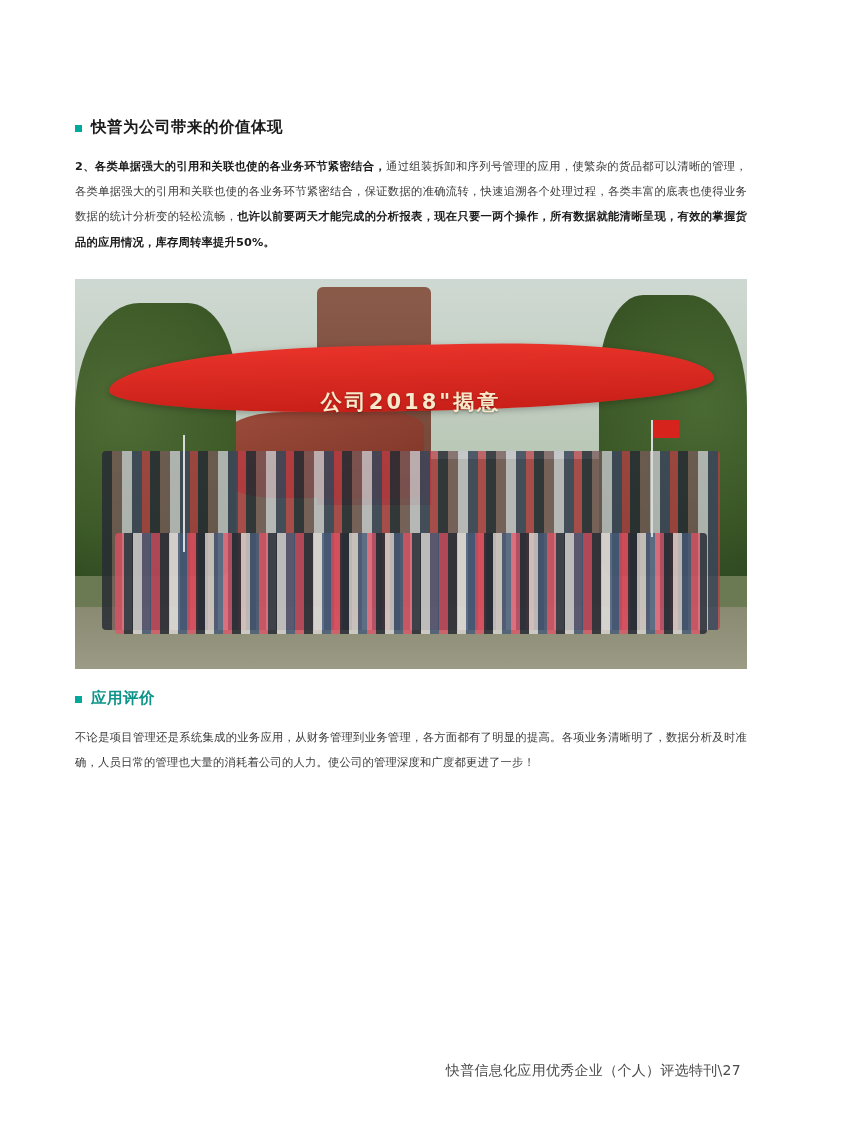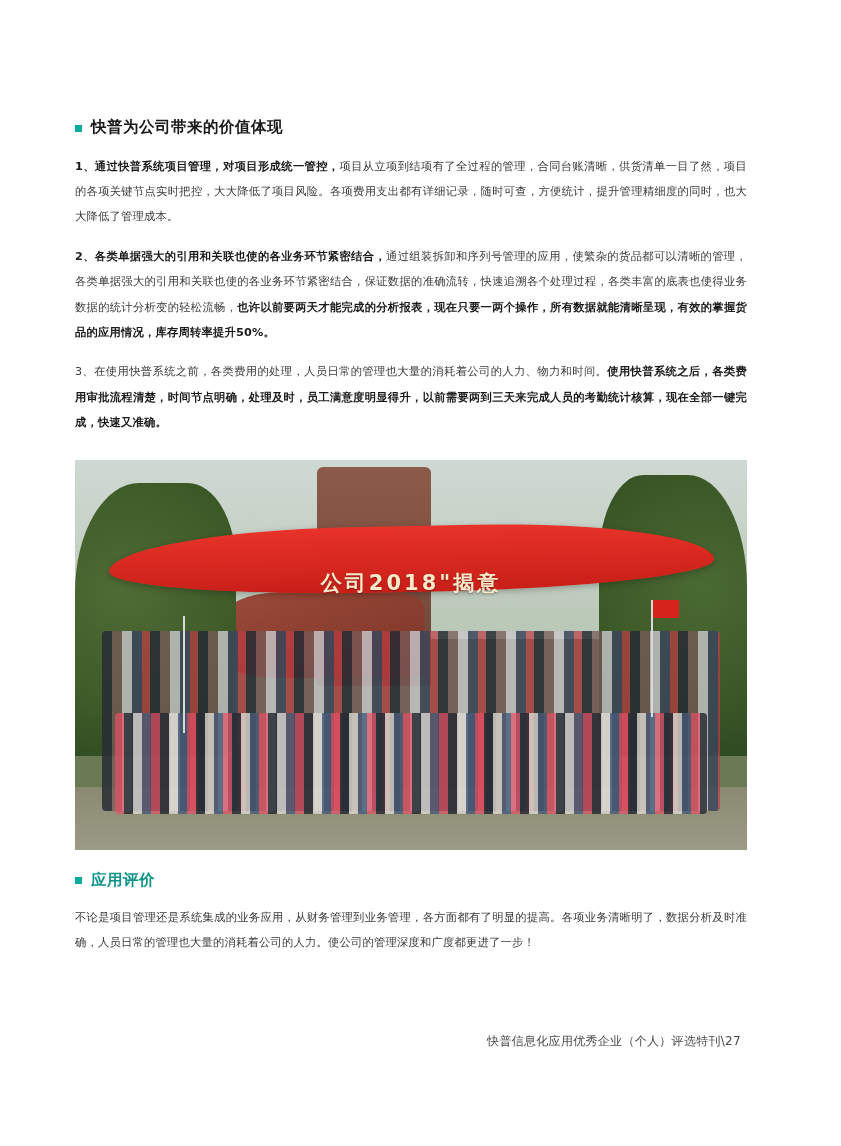--- a/index.html
+++ b/index.html
@@ -47,21 +47,20 @@
   }
   .section-heading .htext {
     font-size: 15.5px;
     font-weight: bold;
     color: #1a1a1a;
     letter-spacing: 0.5px;
     line-height: 1;
   }
   .section-heading.teal .htext {
     color: #0d9488;
-    font-family: Liberation Serif, serif;
   }
 
   p.para {
     font-size: 11.3px;
     line-height: 2.25;
     color: #3a3a3a;
     margin: 0 0 14px 0;
     text-align: justify;
     letter-spacing: 0.2px;
   }
@@ -158,43 +157,41 @@
     background: #d9d9d9;
   }
   .ph-flag-r:after {
     content:""; position:absolute; left:2px; top:0; width: 26px; height: 18px;
     background:#d6241c;
   }
 
   .footer {
     position: absolute;
     right: 100px;
-    bottom: 96px;
-    font-size: 12px;
+    bottom: 66px;
+    font-size: 14px;
     color: #4a4a4a;
     letter-spacing: 0.3px;
   }
 </style>
 </head>
 <body>
 
 <div class="page">
 
   <div class="content">
 
     <div class="section-heading">
       <span class="sq-bullet"></span>
       <span class="htext">快普为公司带来的价值体现</span>
     </div>
 
-    <p class="para"><b>1、通过快普系统项目管理，</b><b>对项目形成统一管控，</b><span>项目从立项到结项有了全过程的管理，合同台账清晰，供货清单一目了然，项目的各项关键节点实时把控，大大降低了项目风险。各项费用支出都有详细记录，随时可查，方便统计，提升管理精细度的同时，也大大降低了管理成本。</span></p>
 
     <p class="para"><b>2、</b><b>各类单据强大的引用和关联也使的各业务环节紧密结合，</b><span>通过组装拆卸和序列号管理的应用，使繁杂的货品都可以清晰的管理，各类单据强大的引用和关联也使的各业务环节紧密结合，保证数据的准确流转，快速追溯各个处理过程，各类丰富的底表也使得业务数据的统计分析变的轻松流畅，</span><b>也许以前要两天才能完成的分析报表，现在只要一两个操作，所有数据就能清晰呈现，有效的掌握货品的应用情况，库存周转率提升50%。</b></p>
 
-    <p class="para"><span>3、在使用快普系统之前，各类费用的处理，人员日常的管理也大量的消耗着公司的人力、物力和时间。</span><b>使用快普系统之后，各类费用审批流程清楚，时间节点明确，处理及时，员工满意度明显得升，以前需要两到三天来完成人员的考勤统计核算，现在全部一键完成，快速又准确。</b></p>
 
     <div class="photo-wrap">
       <div class="ph-sky"></div>
       <div class="ph-monument"></div>
       <div class="ph-rock"></div>
       <div class="ph-trees-l"></div>
       <div class="ph-trees-r"></div>
       <div class="ph-ground"></div>
       <div class="ph-crowd"></div>
       <div class="ph-crowd2"></div>

